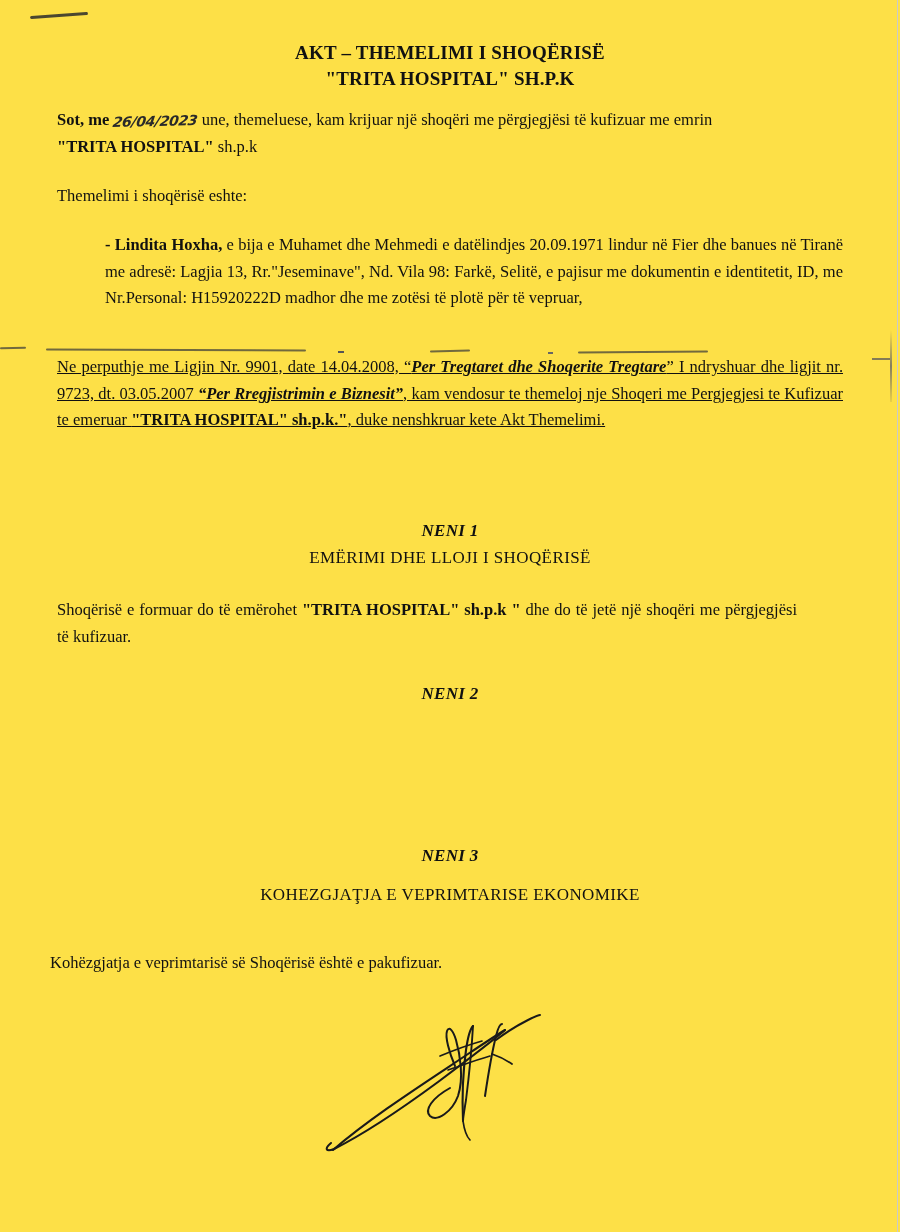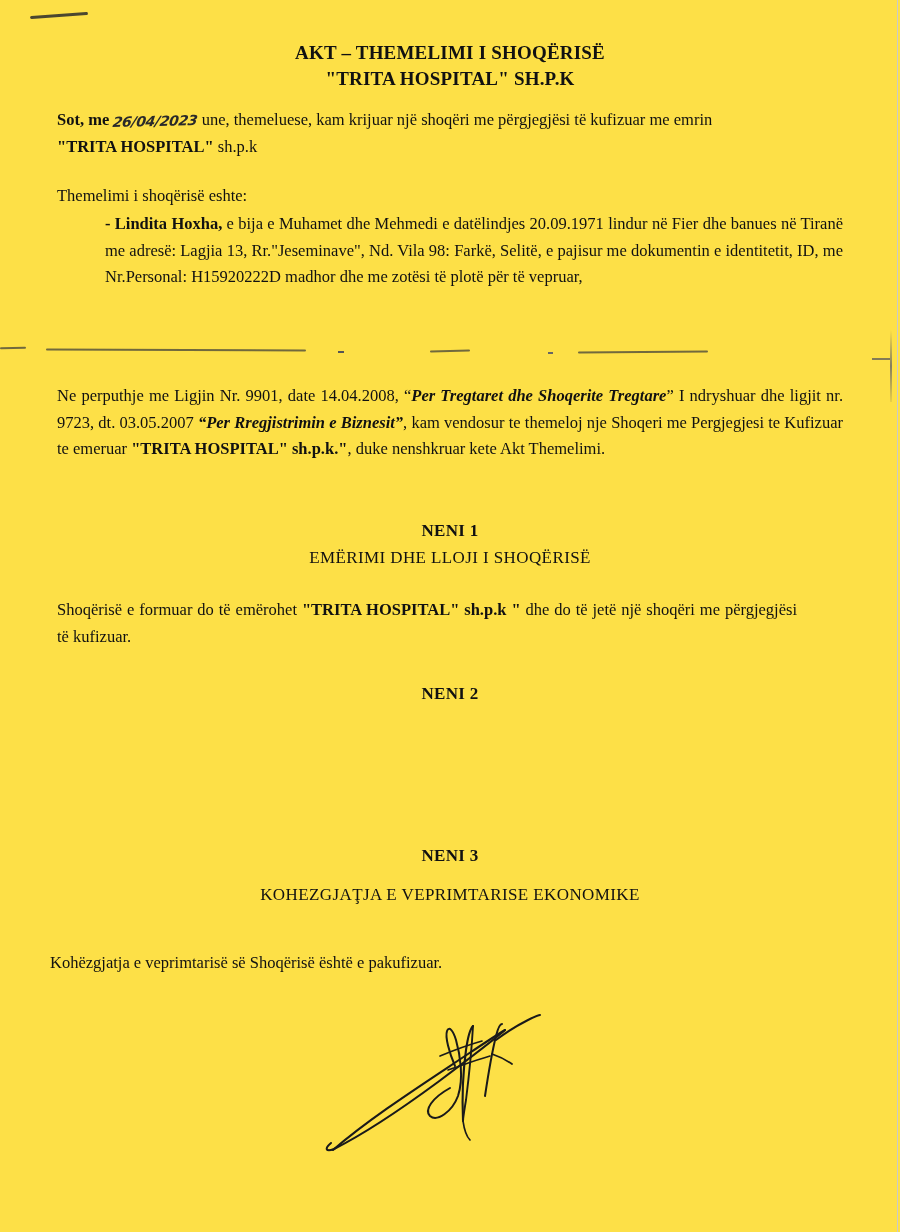--- a/index.html
+++ b/index.html
@@ -96,20 +96,21 @@
     vertical-align: -1px;
   }
 
   .heading {
     position: absolute;
     left: 0; right: 0;
     text-align: center;
     font-weight: bold;
     font-size: 17px;
     letter-spacing: .3px;
+    font-style: italic;
   }
   .heading-sub {
     position: absolute;
     left: 0; right: 0;
     text-align: center;
     font-weight: normal;
     font-size: 17px;
     letter-spacing: .4px;
   }
 
@@ -143,25 +144,25 @@
     <span class="l2">"TRITA HOSPITAL" SH.P.K</span>
   </div>
 
   <div class="para left-aligned" style="left:57px; top:107px; width:790px;">
     <span class="b">Sot, me </span><span class="handwriting">26/04/2023</span><span> une, themeluese, kam  krijuar një shoqëri me përgjegjësi të kufizuar me emrin</span><br>
     <span class="b">"TRITA HOSPITAL"</span><span> sh.p.k</span>
   </div>
 
   <div class="para left-aligned" style="left:57px; top:183px; width:700px;">Themelimi i shoqërisë eshte:</div>
 
-  <div class="para" style="left:105px; top:211px; width:738px;font-family:Liberation Serif, serif;">
+  <div class="para" style="left:105px; top:232px; width:738px;font-family:Liberation Serif, serif;">
     <span class="b">- Lindita Hoxha,</span><span> e bija e Muhamet dhe Mehmedi e datëlindjes 20.09.1971 lindur në Fier dhe banues në Tiranë me adresë: Lagjia 13, Rr."Jeseminave", Nd. Vila 98: Farkë, Selitë, e pajisur me dokumentin e identitetit, ID, me Nr.Personal: H15920222D madhor dhe me zotësi të plotë për të vepruar,</span>
   </div>
 
-  <div class="para" style="left:57px; top:383px; width:786px;">
+  <div class="para" style="left:57px; top:354px; width:786px;text-decoration:underline;">
     <span>Ne perputhje me Ligjin Nr. 9901, date 14.04.2008, “</span><span class="bi">Per Tregtaret dhe Shoqerite Tregtare</span><span>” I ndryshuar dhe ligjit nr. 9723, dt. 03.05.2007 </span><span class="bi">“Per Rregjistrimin e Biznesit”</span><span>, kam vendosur te themeloj nje Shoqeri me Pergjegjesi te Kufizuar te emeruar </span><span class="b">"TRITA HOSPITAL" sh.p.k."</span><span>, duke nenshkruar kete Akt Themelimi.</span>
   </div>
 
   <div class="heading" style="top:521px;">NENI 1</div>
   <div class="heading-sub" style="top:548px;">EMËRIMI DHE LLOJI I SHOQËRISË</div>
   <div class="para" style="left:57px; top:597px; width:740px;">
     <span>Shoqërisë e formuar do të emërohet </span><span class="b">"TRITA HOSPITAL" sh.p.k "</span><span> dhe do të jetë një shoqëri me përgjegjësi të kufizuar.</span>
   </div>
 
   <div class="heading" style="top:684px;">NENI 2</div>

